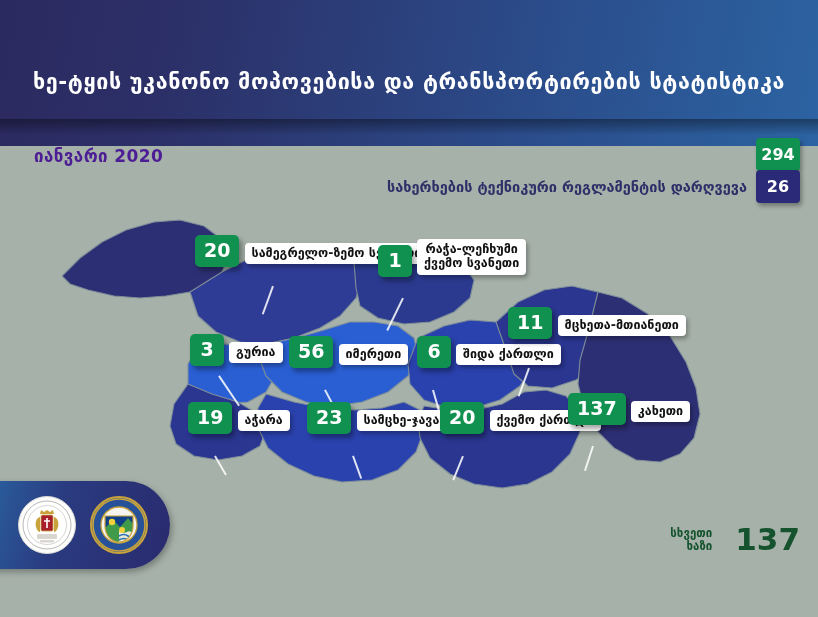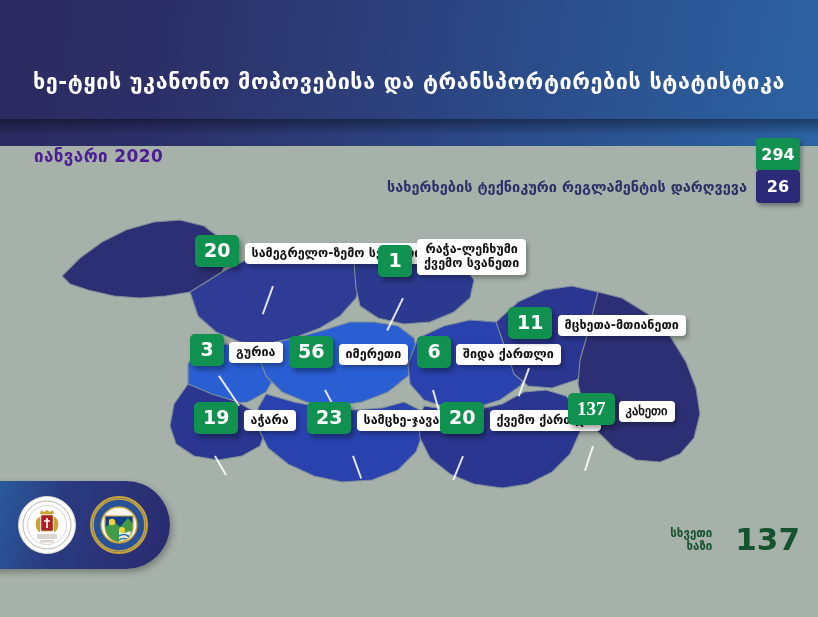--- a/index.html
+++ b/index.html
@@ -178,39 +178,39 @@
     <div class="name-plate" style="margin-top:4px">შიდა ქართლი</div>
   </div>
   <div class="leader" style="left:432px; top:240px; width:1.6px; height:34px; transform:rotate(-16deg); transform-origin:top;"></div>
 
   <div class="marker center" style="left:508px; top:157px;">
     <div class="num-badge">11</div>
     <div class="name-plate" style="margin-top:4px">მცხეთა-მთიანეთი</div>
   </div>
   <div class="leader" style="left:528px; top:218px; width:1.6px; height:30px; transform:rotate(20deg); transform-origin:top;"></div>
 
-  <div class="marker center" style="left:194px; top:252px;">
+  <div class="marker center" style="left:188px; top:252px;">
     <div class="num-badge">19</div>
     <div class="name-plate" style="margin-top:4px">აჭარა</div>
   </div>
   <div class="leader" style="left:214px; top:306px; width:1.6px; height:22px; transform:rotate(-30deg); transform-origin:top;"></div>
 
   <div class="marker center" style="left:307px; top:252px;">
     <div class="num-badge">23</div>
     <div class="name-plate" style="margin-top:4px">სამცხე-ჯავახეთი</div>
   </div>
   <div class="leader" style="left:352px; top:306px; width:1.6px; height:24px; transform:rotate(-20deg); transform-origin:top;"></div>
 
   <div class="marker center" style="left:440px; top:252px;">
     <div class="num-badge">20</div>
     <div class="name-plate" style="margin-top:4px">ქვემო ქართლი</div>
   </div>
   <div class="leader" style="left:462px; top:306px; width:1.6px; height:26px; transform:rotate(22deg); transform-origin:top;"></div>
 
-  <div class="marker center" style="left:568px; top:243px;font-family:Liberation Serif, serif;">
+  <div class="marker center" style="left:568px; top:243px;">
     <div class="num-badge">137</div>
     <div class="name-plate" style="margin-top:4px">კახეთი</div>
   </div>
   <div class="leader" style="left:592px; top:296px; width:1.6px; height:26px; transform:rotate(18deg); transform-origin:top;"></div>
 </div>
 
 <div id="logo-bar">
   <div class="emblem" id="emblem-georgia">
     <svg width="50" height="50" viewBox="0 0 50 50">
       <circle cx="25" cy="25" r="24" fill="#fff" stroke="#9a9a96" stroke-width=".7"></circle>

